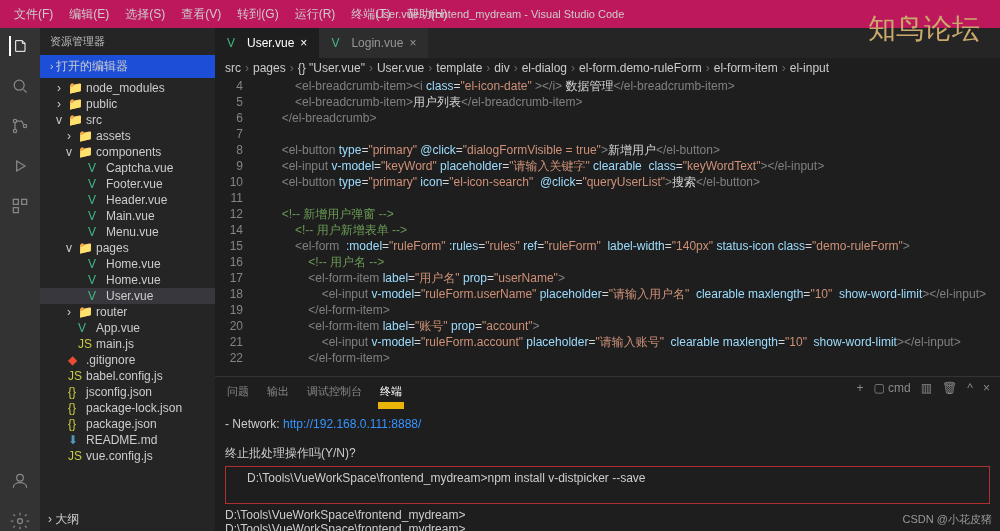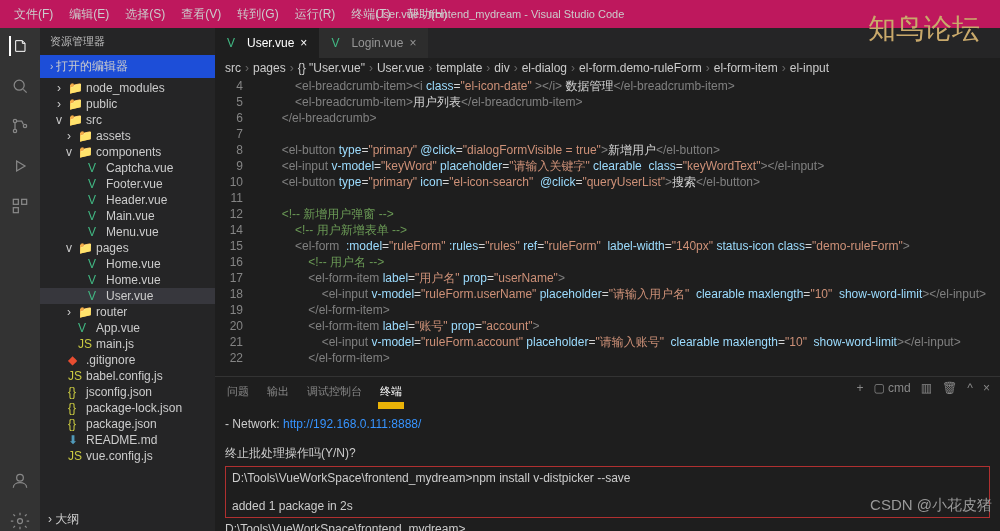--- a/index.html
+++ b/index.html
@@ -37,23 +37,23 @@
 .ln{width:40px;text-align:right;color:#858585;padding-right:12px;user-select:none}
 .lc{white-space:pre;color:#d4d4d4}
 .t{color:#808080}.a{color:#9cdcfe}.s{color:#ce9178}.c{color:#6a9955}
 .panel{height:155px;border-top:1px solid #333;display:flex;flex-direction:column}
 .ptabs{display:flex;padding:4px 10px;gap:14px;align-items:flex-start}
 .ptab{color:#888;padding:3px 2px;font-size:11px}
 .ptab.active{color:#fff;border-bottom:7px solid #eab308}
 .pright{margin-left:auto;display:flex;gap:10px;color:#888;align-items:center}
 .term{flex:1;padding:4px 10px;font-family:Consolas,monospace;font-size:11px;color:#ccc;overflow:auto}
 .term .link{color:#3794ff}
-.redbox{border:1px solid #b03030;padding:4px 6px;margin:4px 0}
+.redbox{border:1px solid #b03030;padding:4px 21px;margin:4px 0}
 .watermark{position:absolute;top:10px;right:20px;color:#c9a96b;font-size:28px;font-family:serif;pointer-events:none}
-.credit{position:absolute;bottom:16px;right:8px;color:#999;font-size:15px}
+.credit{position:absolute;bottom:4px;right:8px;color:#999;font-size:11px}
 .btm{position:absolute;bottom:0;left:40px;padding:2px 8px;color:#ccc;font-size:11px;background:#252526;width:175px}
 .btm div{padding:1px 0}
 svg{width:100%;height:100%}
 </style>
 </head>
 <body>
 
 <div class="menubar">
  <span>文件(F)</span>
  <span>编辑(E)</span>
@@ -357,21 +357,20 @@
      <span>×</span>
     </div>
    </div>
    <div class="term" id="term">
           <div>- Network: <span class="link">http://192.168.0.111:8888/</span></div>
           <div>&nbsp;</div>
           <div>终止批处理操作吗(Y/N)?</div>
           <div class="redbox">
             <div>D:\Tools\VueWorkSpace\frontend_mydream&gt;npm install v-distpicker --save</div>
             <div>&nbsp;</div>
-            <div>added 1 package in 2s</div>
           </div>
           <div>D:\Tools\VueWorkSpace\frontend_mydream&gt;</div>
           <div>D:\Tools\VueWorkSpace\frontend_mydream&gt;</div>
         </div>
   </div>
  </div>
 </div>
 
 <div class="btm">
  <div>› 大纲</div>

